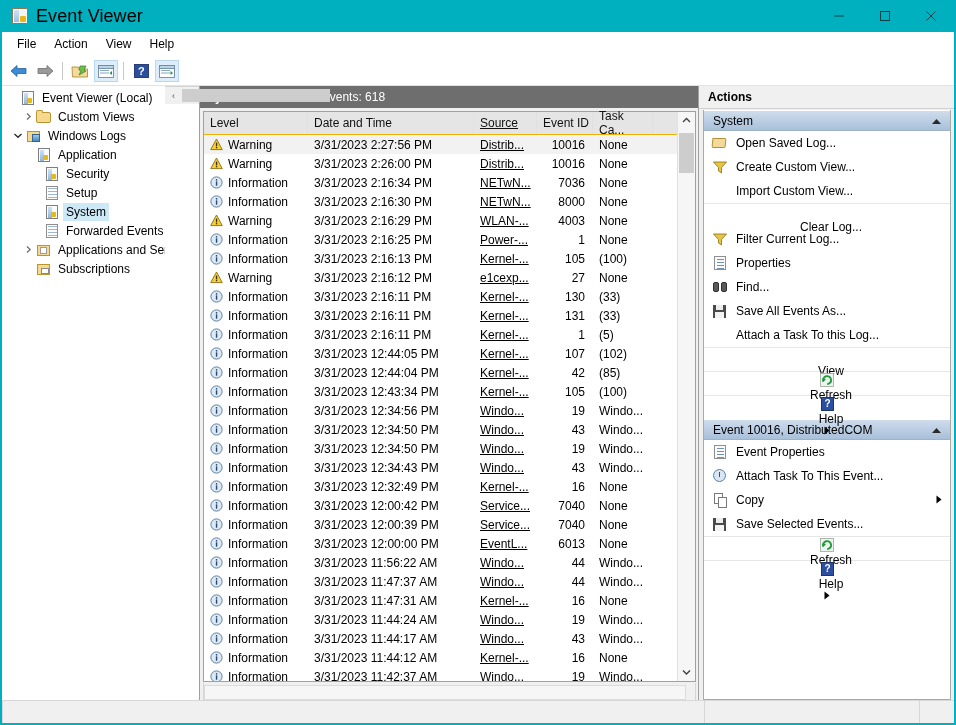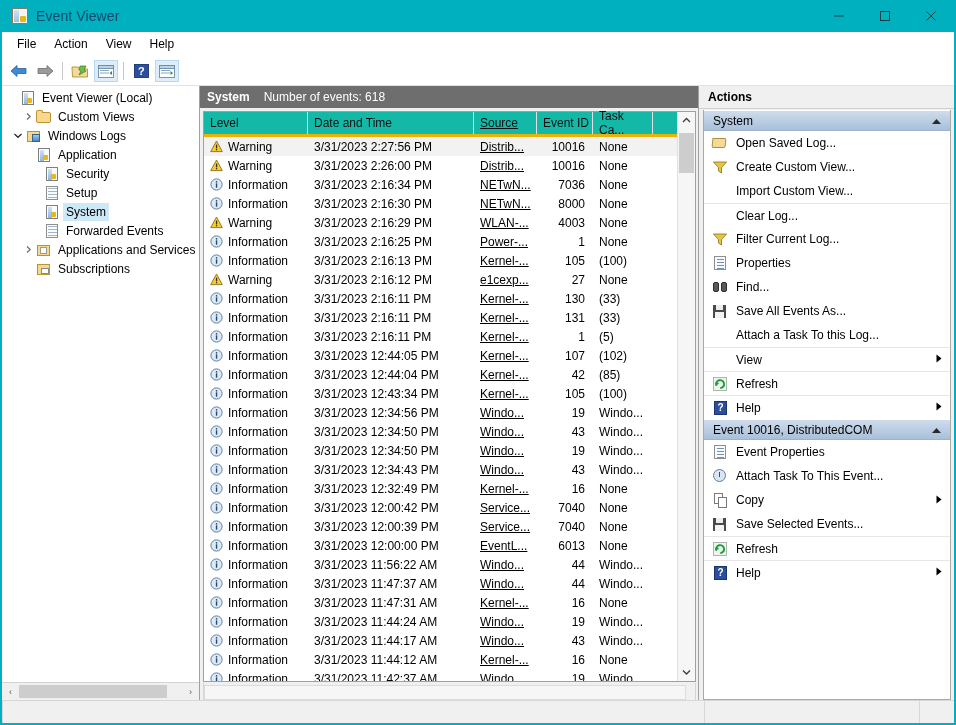--- a/index.html
+++ b/index.html
@@ -53,22 +53,22 @@
   }
   .title-icon::after {
     content: "";
     position: absolute;
     right: 1px; bottom: 1px;
     width: 6px; height: 6px;
     background: #e8b81a;
     border-radius: 1px;
   }
   .title-text {
-    font-size: 14px;
-    color: #0c4a6e;
+    font-size: 18px;
+    color: #000000;
     letter-spacing: 0.1px;
   }
   .win-controls {
     margin-left: auto;
     display: flex;
     height: 32px;
   }
   .win-btn {
     width: 46px;
     height: 32px;
@@ -133,21 +133,21 @@
     min-height: 0;
     background: #f0f0f0;
   }
 
   
   .tree-pane {
     width: 198px;
     background: #ffffff;
     border-right: 1px solid #a0a0a0;
     display: flex;
-    flex-direction: column;
+    flex-direction: row;
     box-sizing: border-box;
     flex: 0 0 auto;
   }
   .tree-scroll {
     flex: 1 1 auto;
     overflow: hidden;
     padding-top: 2px;
     position: relative;
   }
   .tree-row {
@@ -336,22 +336,22 @@
   }
   .list-cols {
     flex: 1 1 auto;
     min-width: 0;
     display: flex;
     flex-direction: column;
   }
   .col-head {
     display: flex;
     height: 22px;
-    background: #14b8a6;
-    border-bottom: 3px solid #eab308;
+    background: #e5e5e5;
+    border-bottom: 1px solid #eab308;
     flex: 0 0 auto;
   }
   .col-head .ch {
     display: flex;
     align-items: center;
     font-size: 12px;
     padding-left: 6px;
     border-right: 1px solid #e0e0e0;
     box-sizing: border-box;
     color: #111;
@@ -461,21 +461,21 @@
   .act-group-head .agh-label { flex: 1 1 auto; }
   .act-item {
     height: 24px;
     display: flex;
     align-items: center;
     padding-left: 8px;
     font-size: 12px;
     background: #ffffff;
     box-sizing: border-box;
   }
-  .act-item.sep-top { border-top: 1px solid #e6e6e6; }
+  .act-item.sep-top { border-top: 1px solid #e6e6e6; flex-direction: column; }
   .act-ico {
     width: 16px; height: 16px;
     margin-right: 8px;
     flex: 0 0 auto;
     position: relative;
   }
   .act-ico.empty { background: none; }
   .act-label { flex: 1 1 auto; }
   .act-arrow { margin-right: 8px; font-size: 9px; color: #000; }
 

